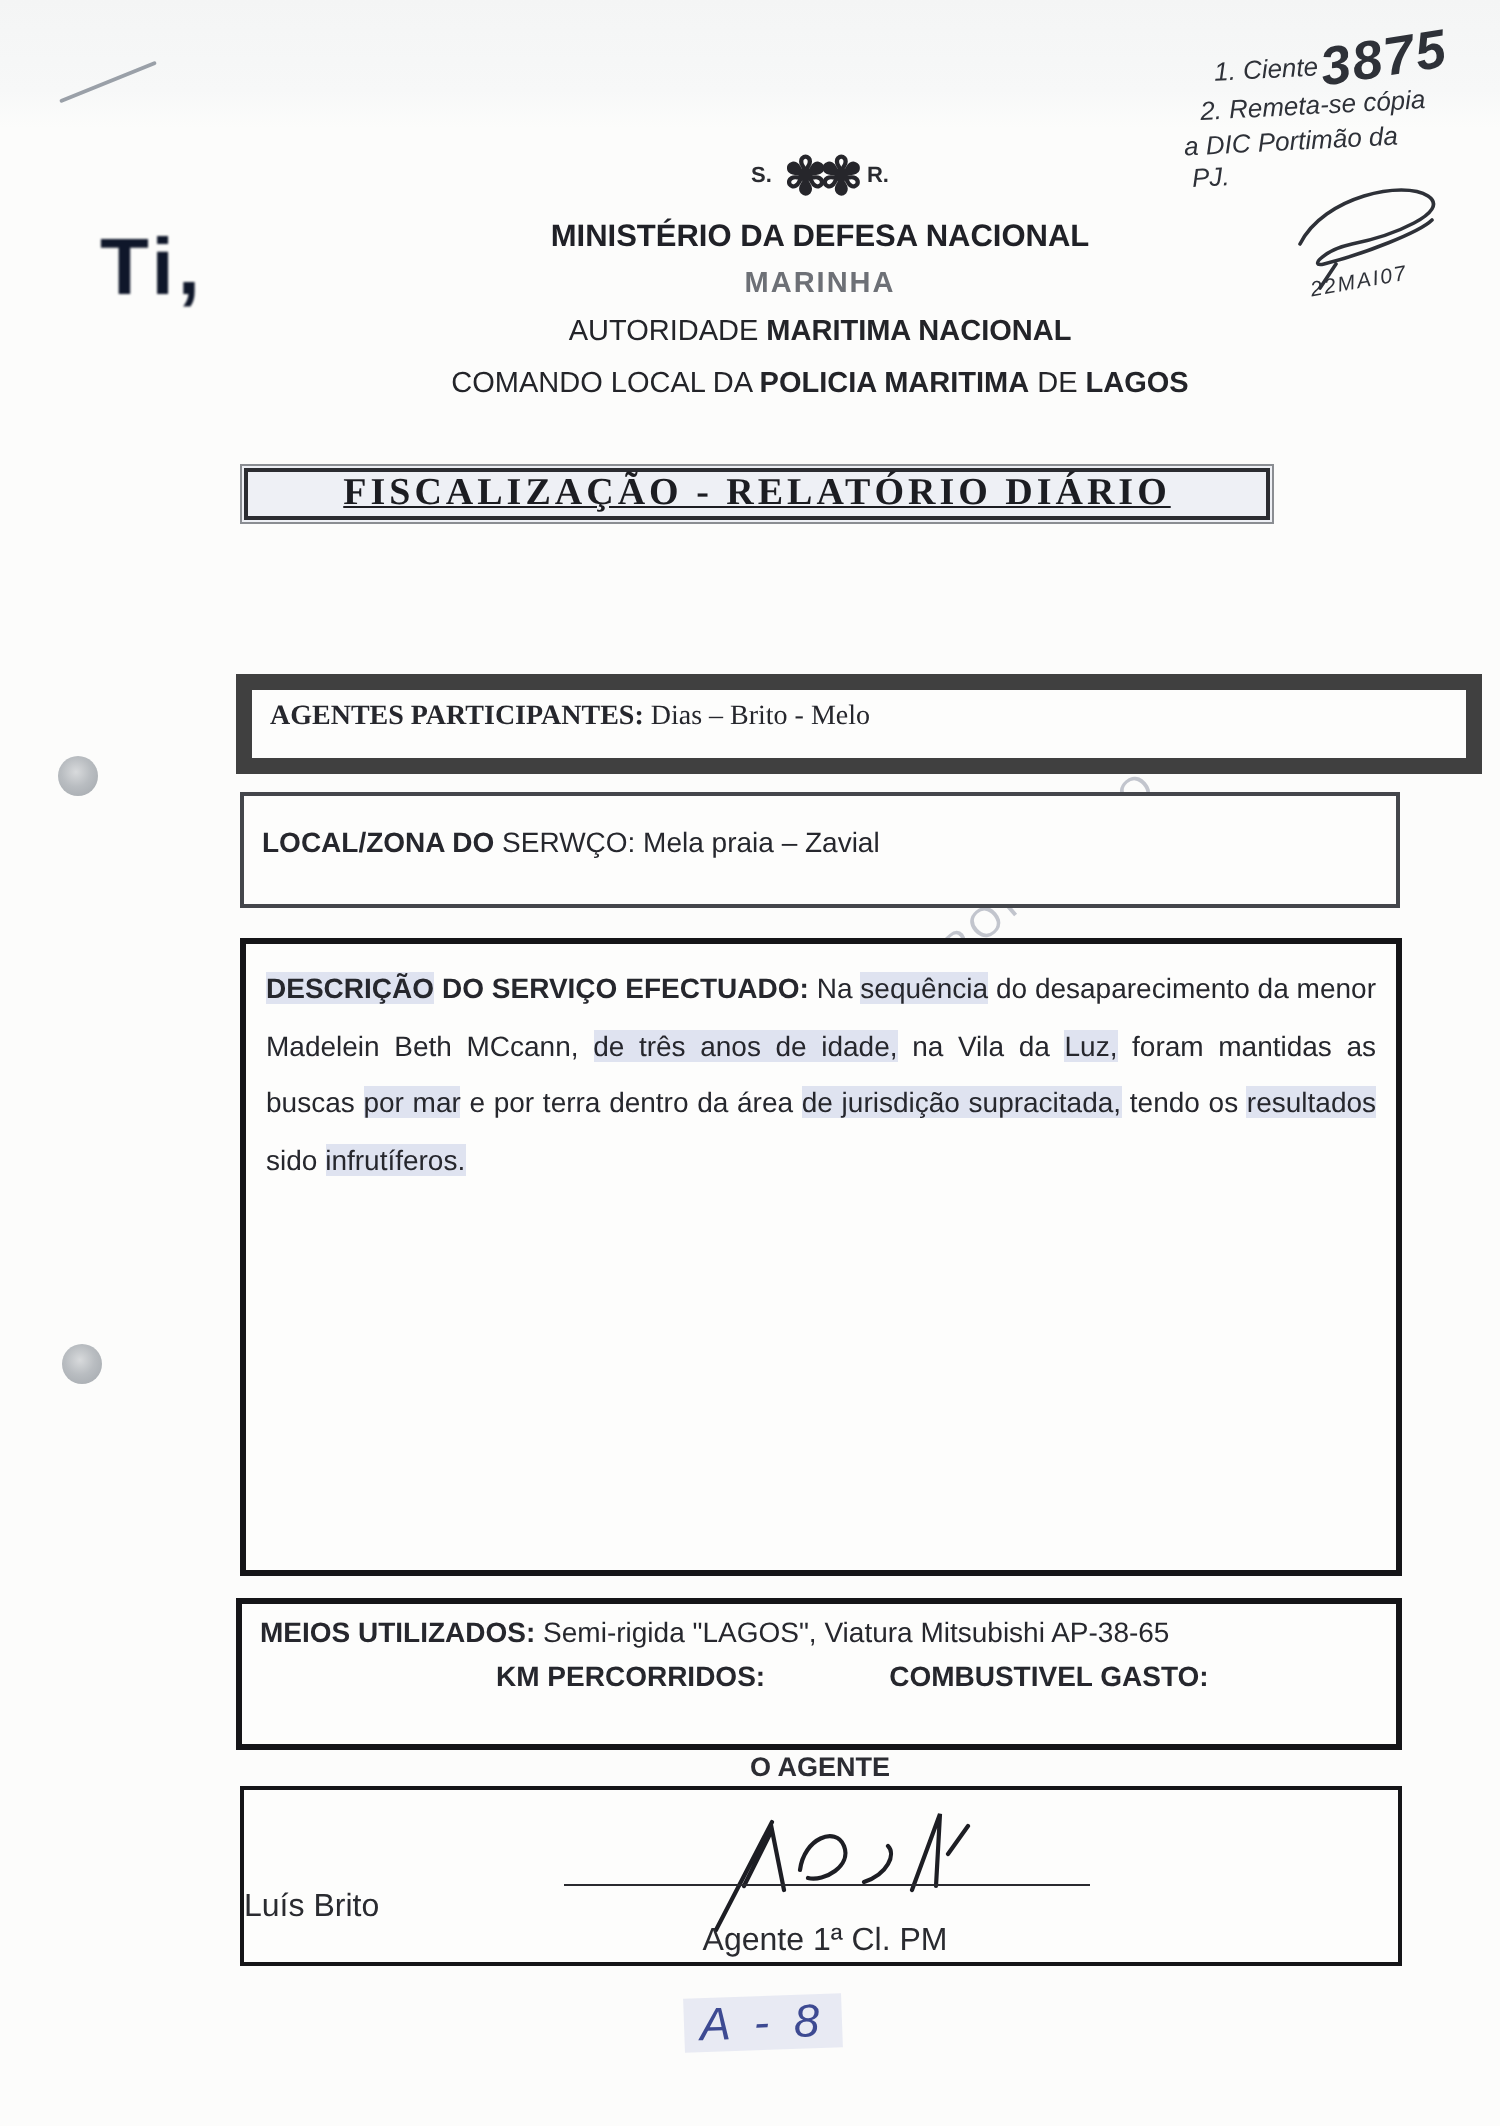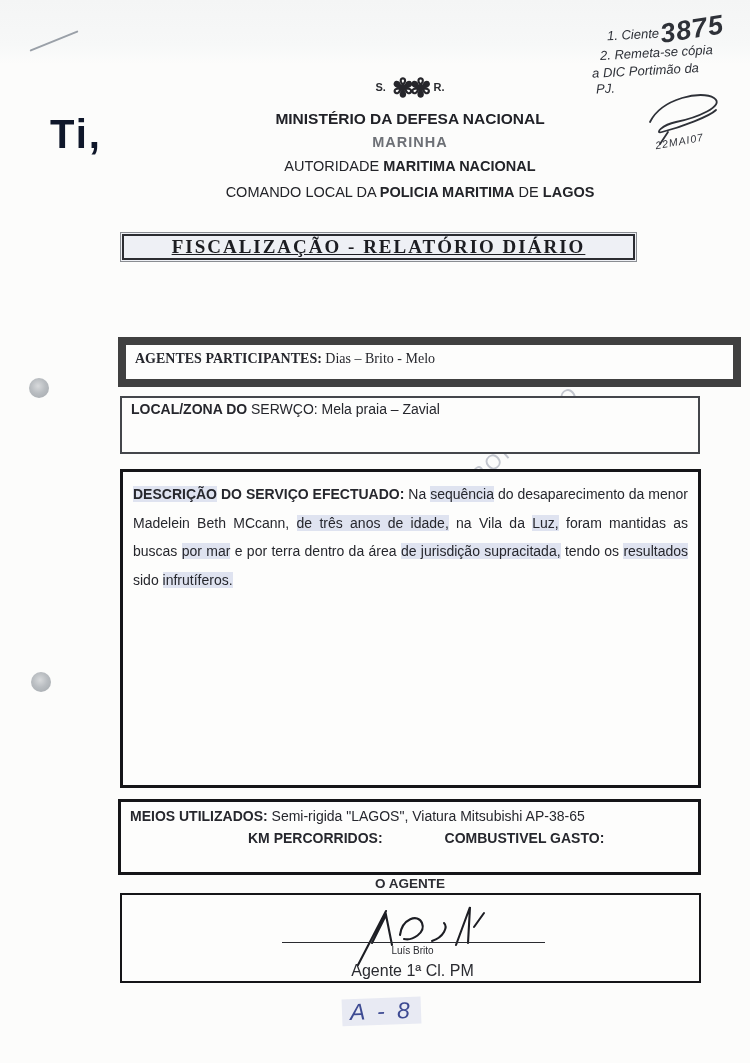--- a/index.html
+++ b/index.html
@@ -37,34 +37,34 @@
   .title-inner{width:100%;height:100%;border:2px solid #2b2c31;box-sizing:border-box;
     display:flex;align-items:center;justify-content:center;
     font-family:"Liberation Serif", serif;font-weight:bold;font-size:19px;
     letter-spacing:2px;color:#1c1d22;background:#eef0f5;text-decoration:underline;}
 
   
   .fbox{position:absolute;box-sizing:border-box;background:#fdfdfc;
     font-size:14px;color:#26272d;}
   .date-box{left:120px;top:273px;width:581px;height:52px;border:3px solid #151518;padding:6px 8px;}
   .agents-box{left:118px;top:337px;width:623px;height:50px;border:8px solid #404040;padding:6px 9px;font-family:Liberation Serif, serif;}
-  .local-box{left:120px;top:396px;width:580px;height:58px;border:2px solid #44464b;padding:3px 9px;}
+  .local-box{left:120px;top:396px;width:580px;height:58px;border:2px solid #44464b;padding:15px 9px;}
   .desc-box{left:120px;top:469px;width:581px;height:319px;border:3px solid #151518;padding:8px 10px 0 10px;}
   .desc-text{line-height:2.05;text-align:justify;font-weight:500;}
   .meios-box{left:118px;top:799px;width:583px;height:76px;border:3px solid #151518;padding:6px 9px;}
   .km-row{margin-top:6px;display:flex;}
   .km-cell{margin-left:118px;}
   .comb-cell{margin-left:62px;}
   .agent-heading{position:absolute;left:0;top:876px;width:820px;text-align:center;
     font-size:13.5px;font-weight:bold;color:#2c2d33;}
   .sig-box{left:120px;top:893px;width:581px;height:90px;border:2.5px solid #151518;}
   .sig-line{position:absolute;left:160px;top:47px;width:263px;height:0;
     border-top:1.4px solid #2a2b30;}
-  .sig-name{position:absolute;left:0;top:50px;width:581px;text-align:center;
-    font-size:10px;color:#2a2b30;}
+  .sig-name{position:absolute;left:0;top:50px;width:581px;
+    font-size:16px;color:#2a2b30;}
   .sig-role{position:absolute;left:0;top:67px;width:581px;text-align:center;
     font-size:16px;color:#2a2b30;}
   .sig-svg{position:absolute;left:230px;top:2px;}
 
   
   .sg-b{font-weight:bold;}
   .sg-i{font-style:italic;}
   .sg-h{background:#dfe3f0;}
   .sg-s{font-family:"Liberation Serif", serif;}
 

